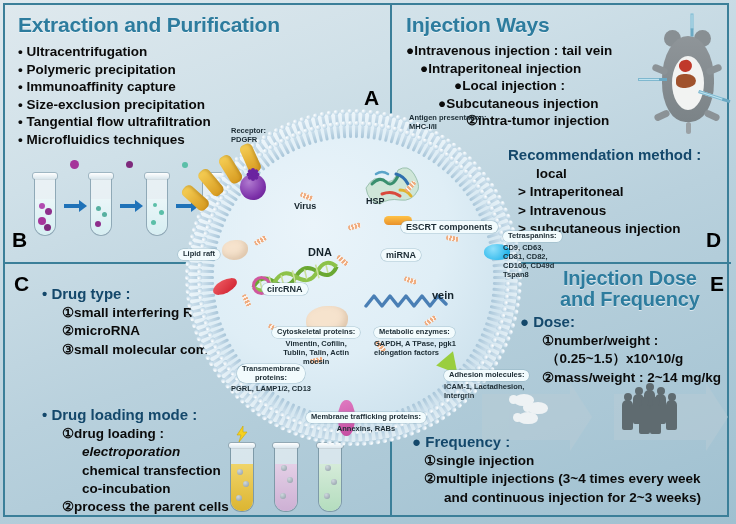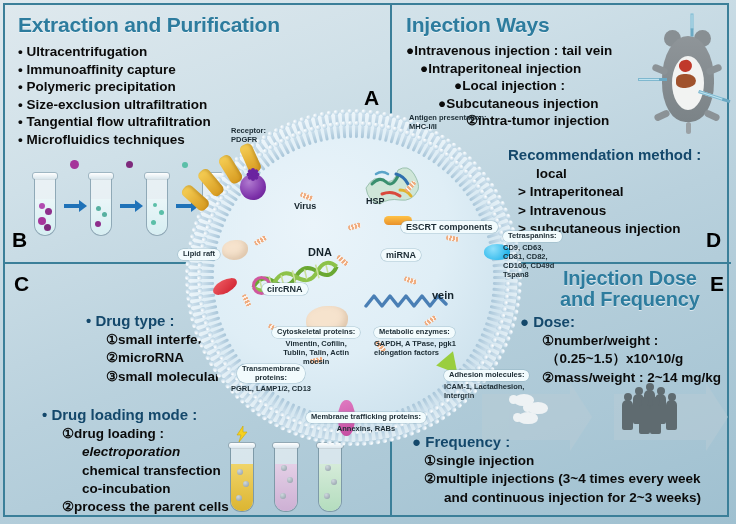--- a/index.html
+++ b/index.html
@@ -121,23 +121,23 @@
   <div class="frame"></div>
 
   <div class="divider" style="left:390px;top:5px;width:2px;height:258px;"></div>
   <div class="divider" style="left:5px;top:262px;width:726px;height:2px;"></div>
   <div class="divider" style="left:390px;top:262px;width:2px;height:255px;"></div>
 
   <div class="panel" style="left:18px;top:14px;">
     <div class="ptitle">Extraction and Purification</div>
     <div style="margin-top:7px;">
       <div class="bul">•&nbsp;<span>Ultracentrifugation</span></div>
+      <div class="bul">•&nbsp;<span>Polymeric precipitation</span></div>
       <div class="bul">•&nbsp;<span>Immunoaffinity capture</span></div>
-      <div class="bul">•&nbsp;<span>Polymeric precipitation</span></div>
-      <div class="bul">•&nbsp;<span>Size-exclusion ultrafiltration</span></div>
+      <div class="bul">•&nbsp;<span>Size-exclusion precipitation</span></div>
       <div class="bul">•&nbsp;<span>Tangential flow ultrafiltration</span></div>
       <div class="bul">•&nbsp;<span>Microfluidics techniques</span></div>
     </div>
   </div>
 
   <div style="position:absolute;left:28px;top:160px;width:200px;height:82px;">
     <div class="tube" style="left:6px;top:12px;">
       <div class="cap"></div>
       <div class="body">
         <div class="fluid" style="height:64%;background:linear-gradient(180deg,#eaf6f8,#d6eef2);"></div>
@@ -226,21 +226,21 @@
     <div class="mlimb" style="left:62px;top:40px;width:16px;height:7px;transform:rotate(-22deg);"></div>
     <div class="mlimb" style="left:10px;top:86px;width:16px;height:7px;transform:rotate(-26deg);"></div>
     <div class="mlimb" style="left:60px;top:86px;width:16px;height:7px;transform:rotate(26deg);"></div>
     <div class="mlimb" style="left:42px;top:96px;width:5px;height:12px;background:#9aa1a5;"></div>
     <div class="needle" style="left:40px;top:-6px;width:16px;transform:rotate(90deg);"></div>
     <div class="needle" style="left:-6px;top:52px;width:22px;"></div>
     <div class="needle" style="left:54px;top:68px;width:26px;transform:rotate(18deg);"></div>
   </div>
 
   <div class="letter" style="left:14px;top:272px;">C</div>
-  <div class="panel" style="left:42px;top:311px;margin-left:44px;">
+  <div class="panel" style="left:42px;top:284px;">
     <div class="bul2">•&nbsp;<span>Drug type :</span></div>
     <div class="sub" style="padding-left:20px;">①small interfering RNA</div>
     <div class="sub" style="padding-left:20px;">②microRNA</div>
     <div class="sub" style="padding-left:20px;">③small molecular compounds</div>
   </div>
   <div class="panel" style="left:42px;top:405px;">
     <div class="bul2">•&nbsp;<span>Drug loading mode :</span></div>
     <div class="sub" style="padding-left:20px;">①drug loading :</div>
     <div class="sub" style="padding-left:40px;font-style:italic;">electroporation</div>
     <div class="sub" style="padding-left:40px;">chemical transfection</div>

